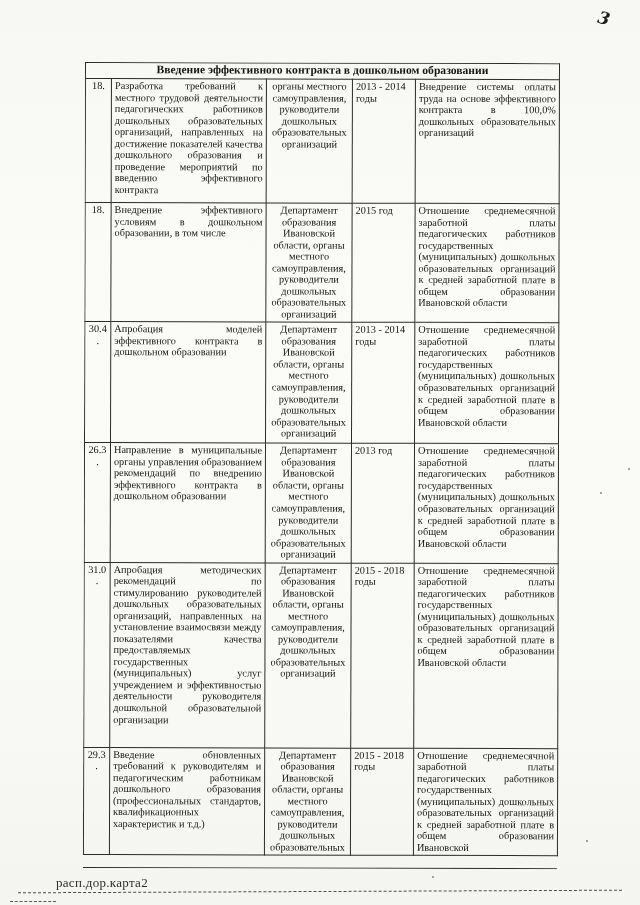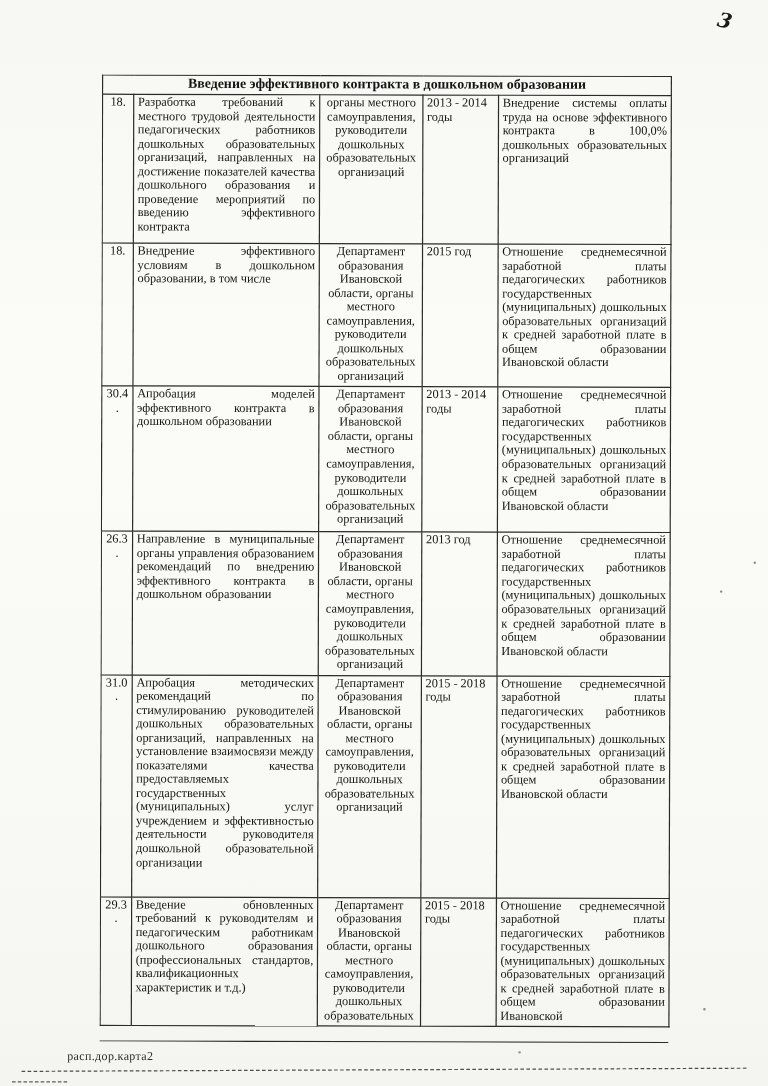--- a/index.html
+++ b/index.html
@@ -46,21 +46,21 @@
   tr.r-19{height:109px;}
   tr.r-191{height:121px;}
   tr.r-192{height:114px;}
   tr.r-193{height:185px;}
   tr.r-section td{
     text-align:center;font-weight:bold;font-size:11.6px;
     padding:0 2px 1px 2px;line-height:1.15;
   }
   .footer-note{
     position:absolute;left:56px;top:875px;
-    font-size:10px;letter-spacing:0.3px;color:#2e2e2e;
+    font-size:13px;letter-spacing:0.3px;color:#2e2e2e;
     font-family:"Liberation Serif", serif;
   }
   .dashed-line{
     position:absolute;left:18px;top:891px;width:604px;height:0;
     border-top:1.2px dashed #4d4d4d;transform:rotate(-0.25deg);
   }
   .dashed-line-short{
     position:absolute;left:10px;top:901px;width:46px;height:0;
     border-top:1.2px dashed #5a5a5a;
   }

